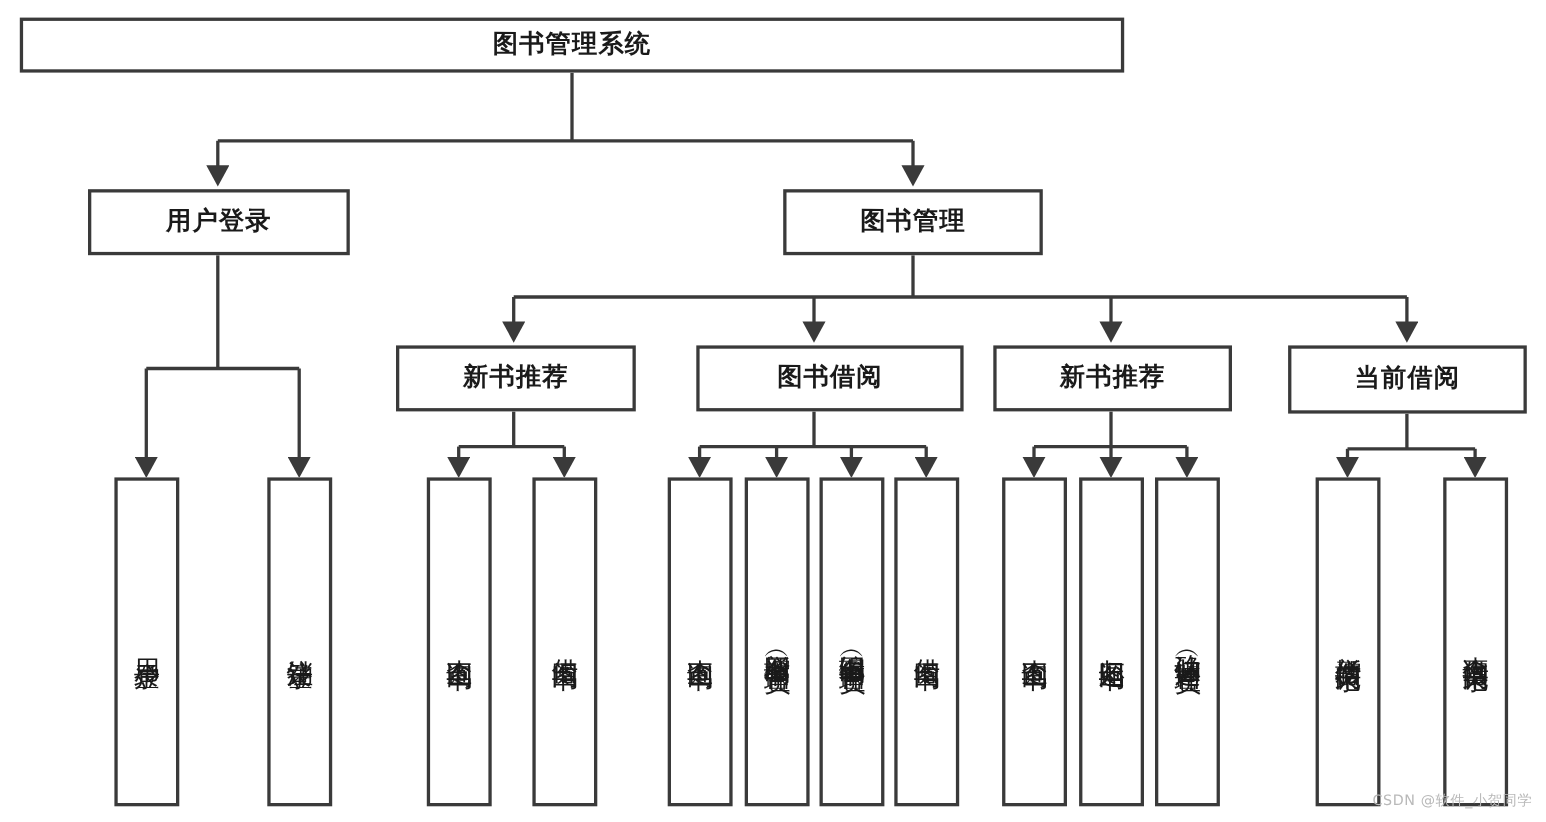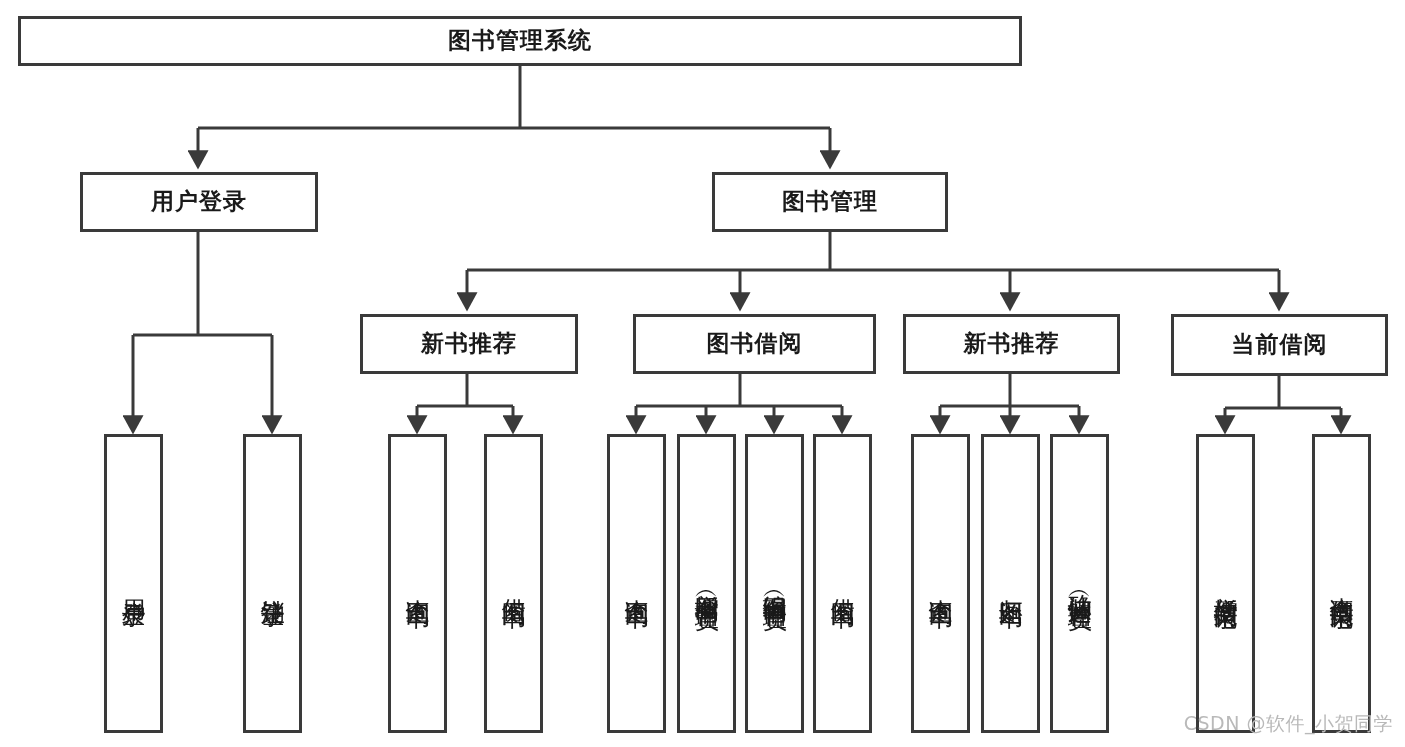--- a/index.html
+++ b/index.html
@@ -51,21 +51,21 @@
   }
   .node.v .vtext {
     writing-mode: vertical-rl;
     text-orientation: upright;
     display: block;
   }
   .watermark {
     position: absolute;
     right: 12px;
     bottom: 10px;
-    font-size: 19px;
+    font-size: 13px;
     color: #b9b9b9;
     letter-spacing: 0.5px;
     white-space: nowrap;
     font-family: "DejaVu Sans", "Liberation Sans", sans-serif;
   }
 </style>
 </head>
 <body>
 
 <div id="canvas">

